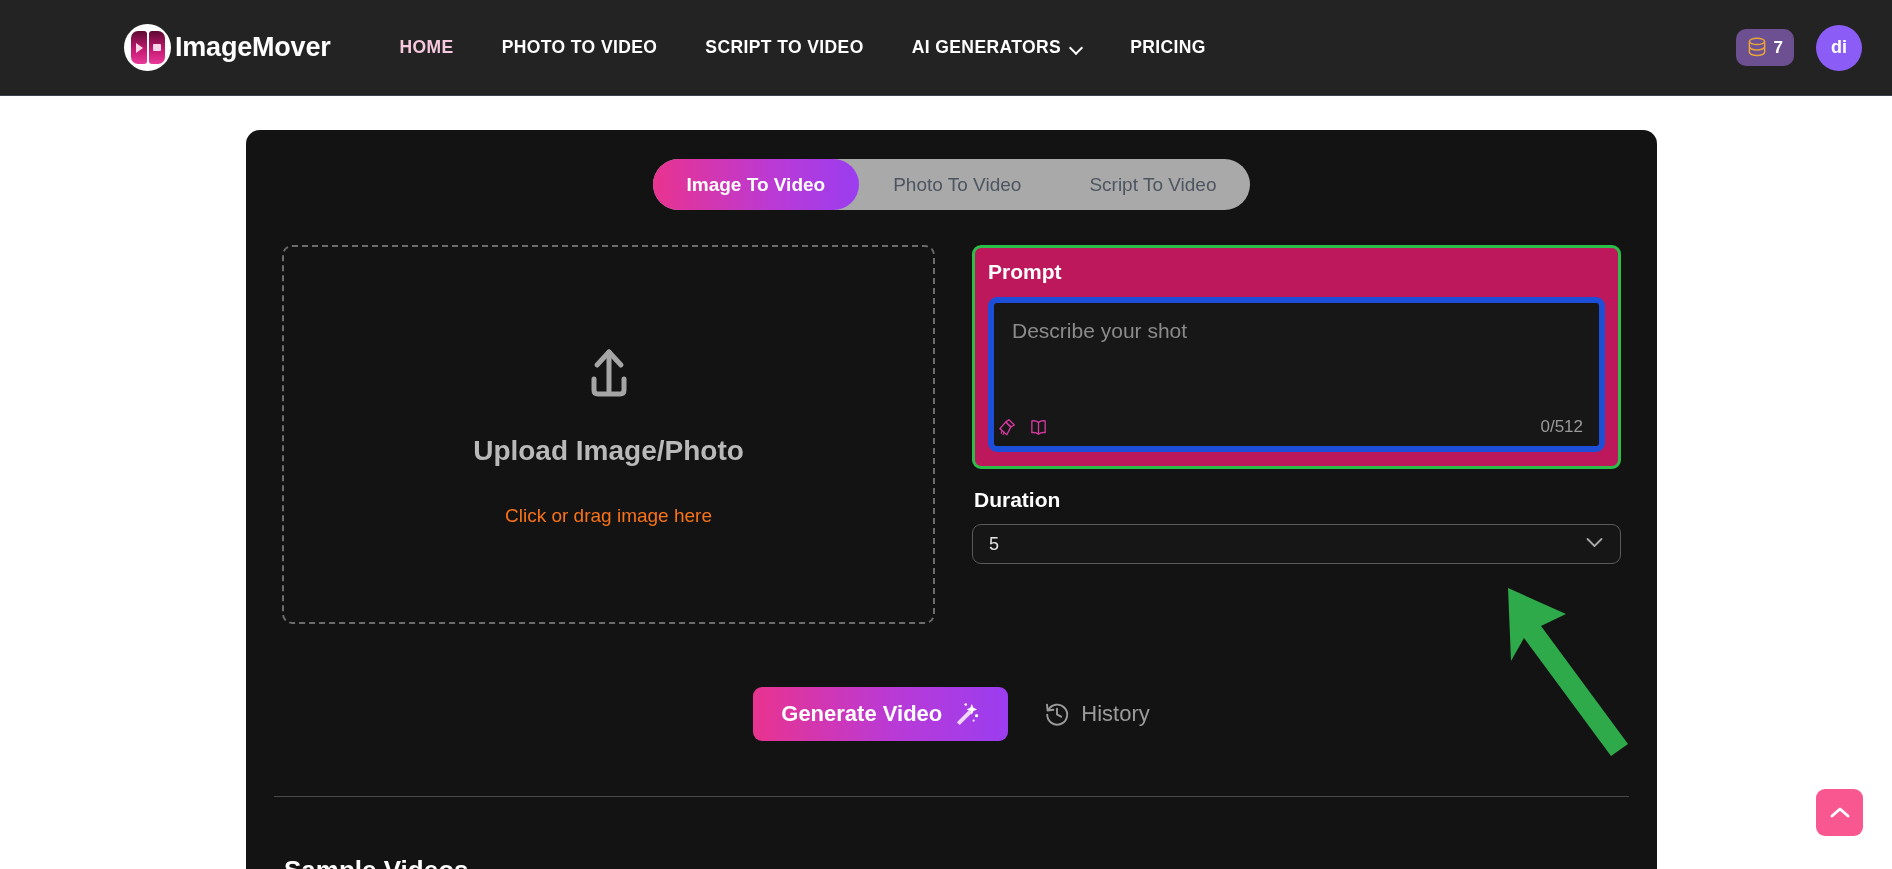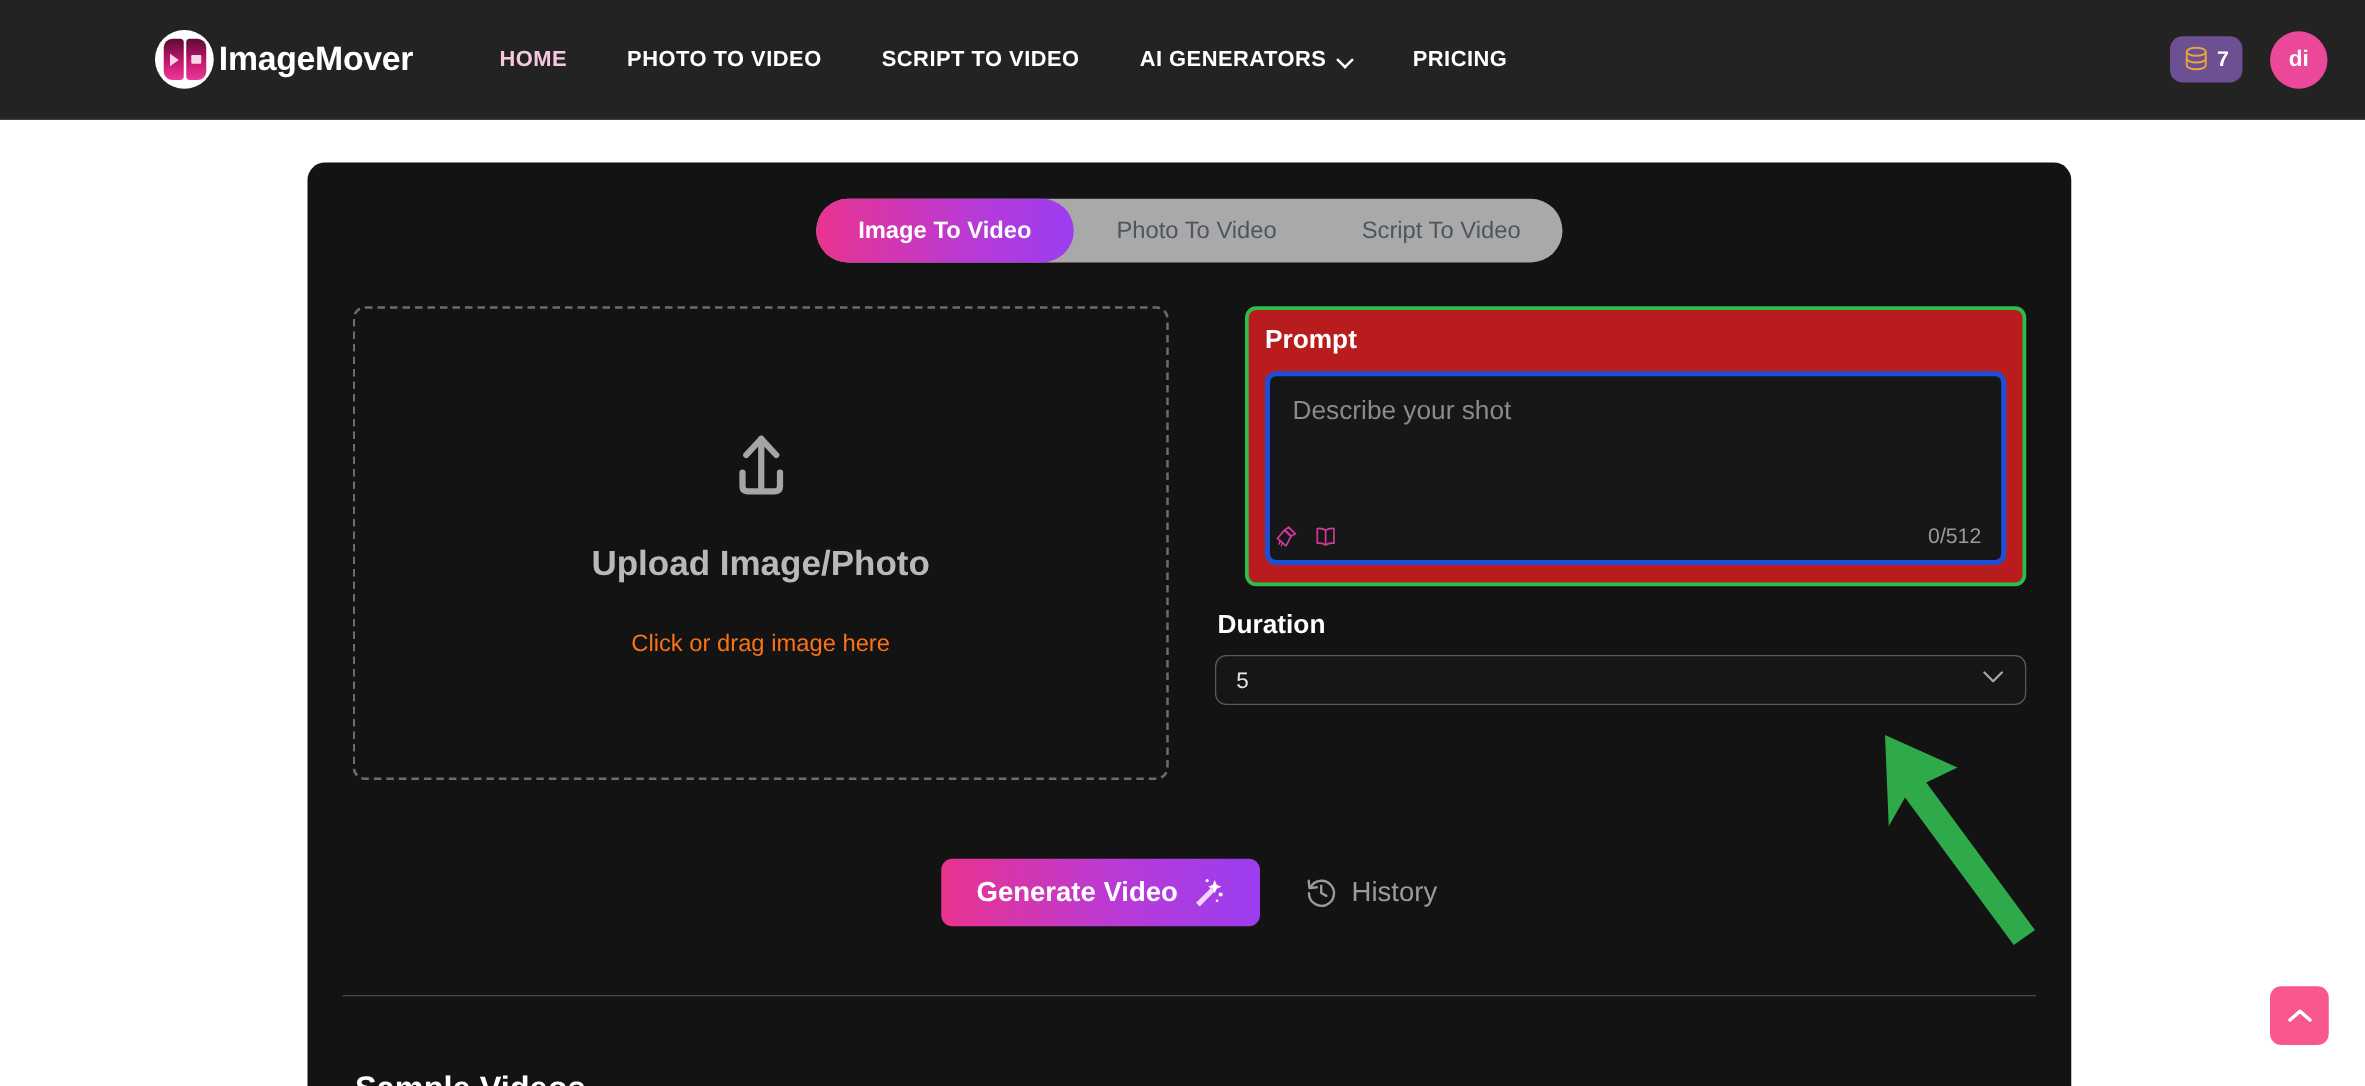--- a/index.html
+++ b/index.html
@@ -62,21 +62,21 @@
     display: flex; align-items: center; gap: 22px;
   }
   .credits {
     background: #6d5091; border-radius: 10px;
     height: 37px; min-width: 58px; padding: 0 11px;
     display: flex; align-items: center; gap: 7px; cursor: pointer;
   }
   .credits-count { color: #ffffff; font-size: 17px; font-weight: bold; }
   .avatar {
     width: 46px; height: 46px; border-radius: 50%;
-    background: #ec4899; color: #ffffff;
+    background: #8b5cf6; color: #ffffff;
     display: flex; align-items: center; justify-content: center;
     font-size: 18px; font-weight: bold; cursor: pointer;
   }
 
   
   .page { position: relative; width: 1892px; height: 773px; background: #ffffff; }
   .card {
     position: absolute; left: 246px; top: 34px;
     width: 1411px; height: 760px;
     background: #131313; border-radius: 14px;
@@ -114,27 +114,26 @@
   }
   .upload-icon { margin-bottom: 28px; }
   .upload-title { color: #b9b9b9; font-size: 28px; font-weight: bold; margin-bottom: 38px; }
   .upload-sub { color: #f97316; font-size: 19px; }
 
   
   .right-col { flex: 1; display: flex; flex-direction: column; }
   .prompt-box {
     border: 3px solid #2bbf4a; border-radius: 9px;
     padding: 12px 13px 14px 13px;
-    background: #b91c1c;
-    margin-left: 24px;
+    background: #be185d;
   }
   .field-label { color: #ffffff; font-size: 21px; font-weight: bold; margin-bottom: 13px; }
   .textarea {
     position: relative;
-    border: 4px solid #1d4ed8; border-radius: 9px;
+    border: 6px solid #1d4ed8; border-radius: 9px;
     height: 155px; background: #171717;
     padding: 16px 18px; cursor: text;
   }
   .placeholder { color: #8b8b8b; font-size: 21px; }
   .ta-footer {
     position: absolute; left: 4px; right: 16px; bottom: 9px;
     display: flex; align-items: flex-end; justify-content: space-between;
   }
   .ta-icons { display: flex; align-items: center; gap: 12px; }
   .ta-icon { cursor: pointer; line-height: 0; }

